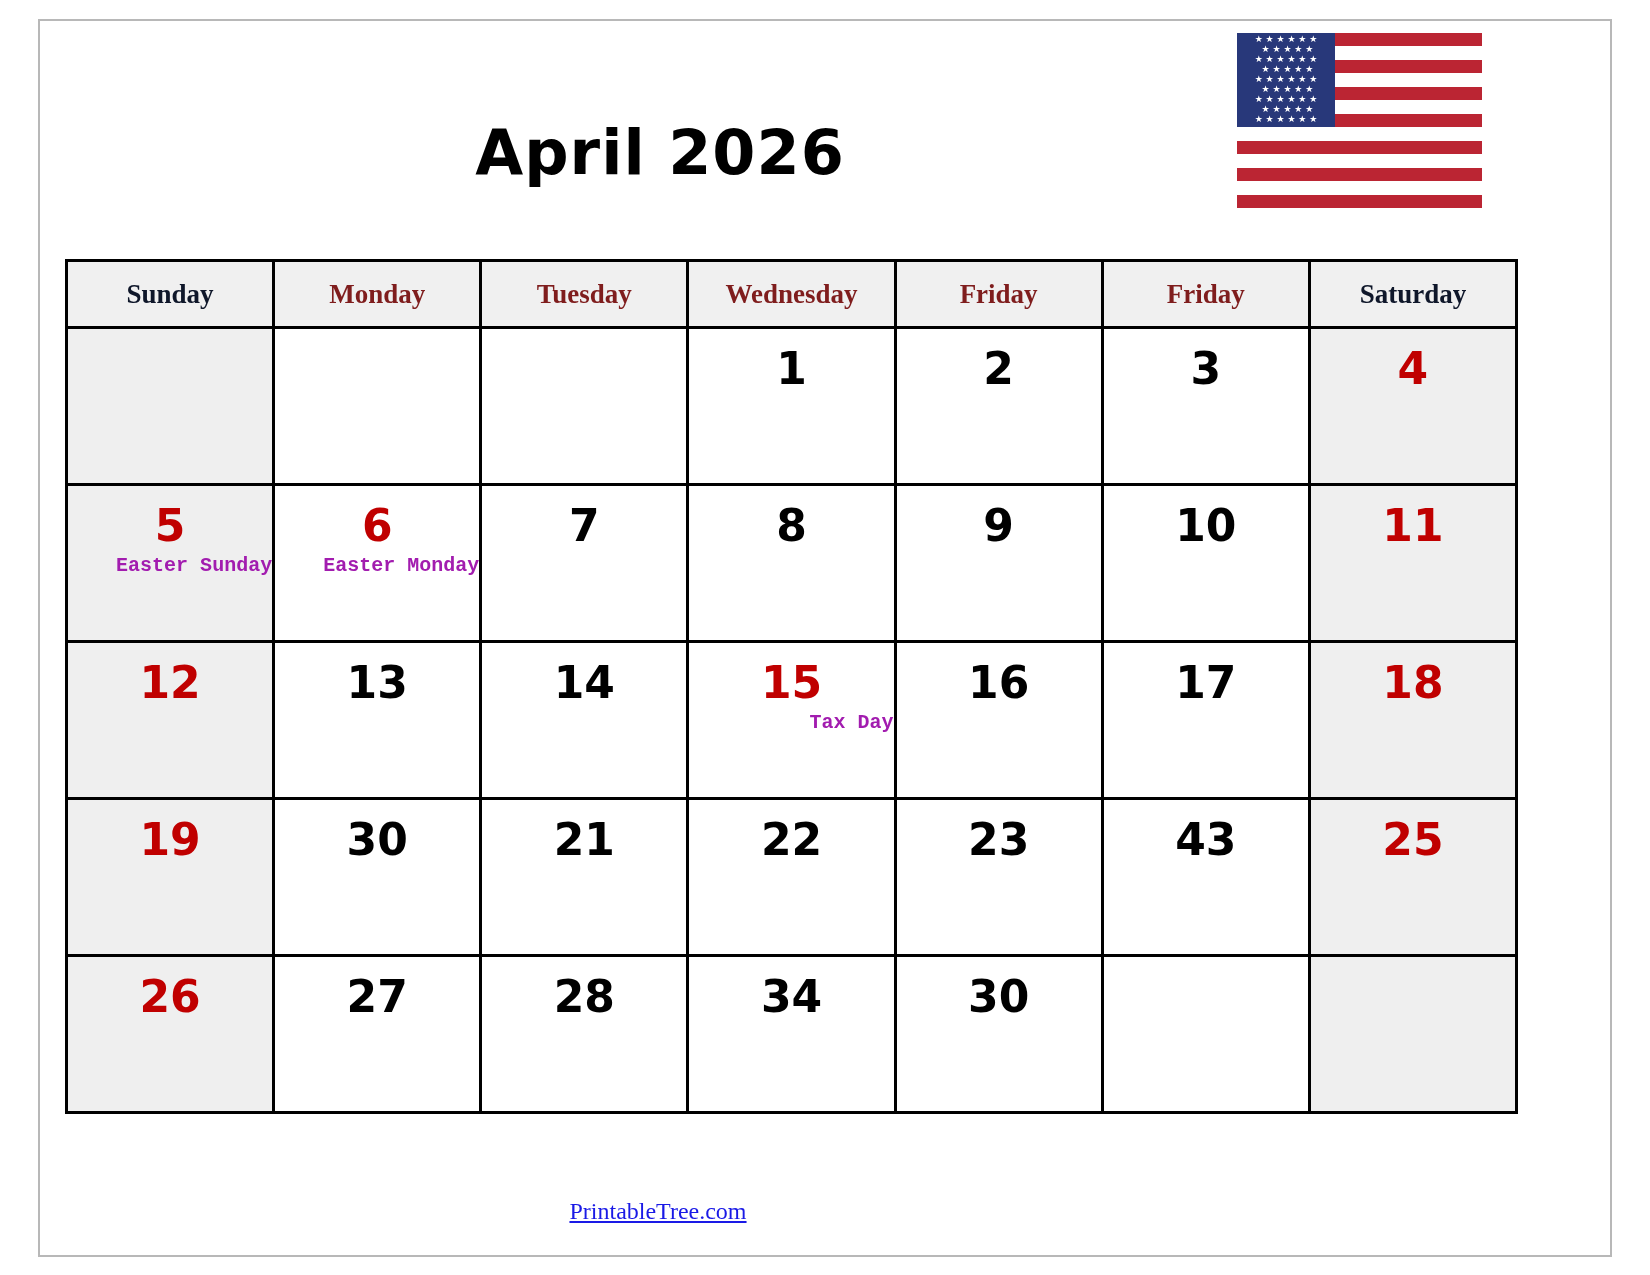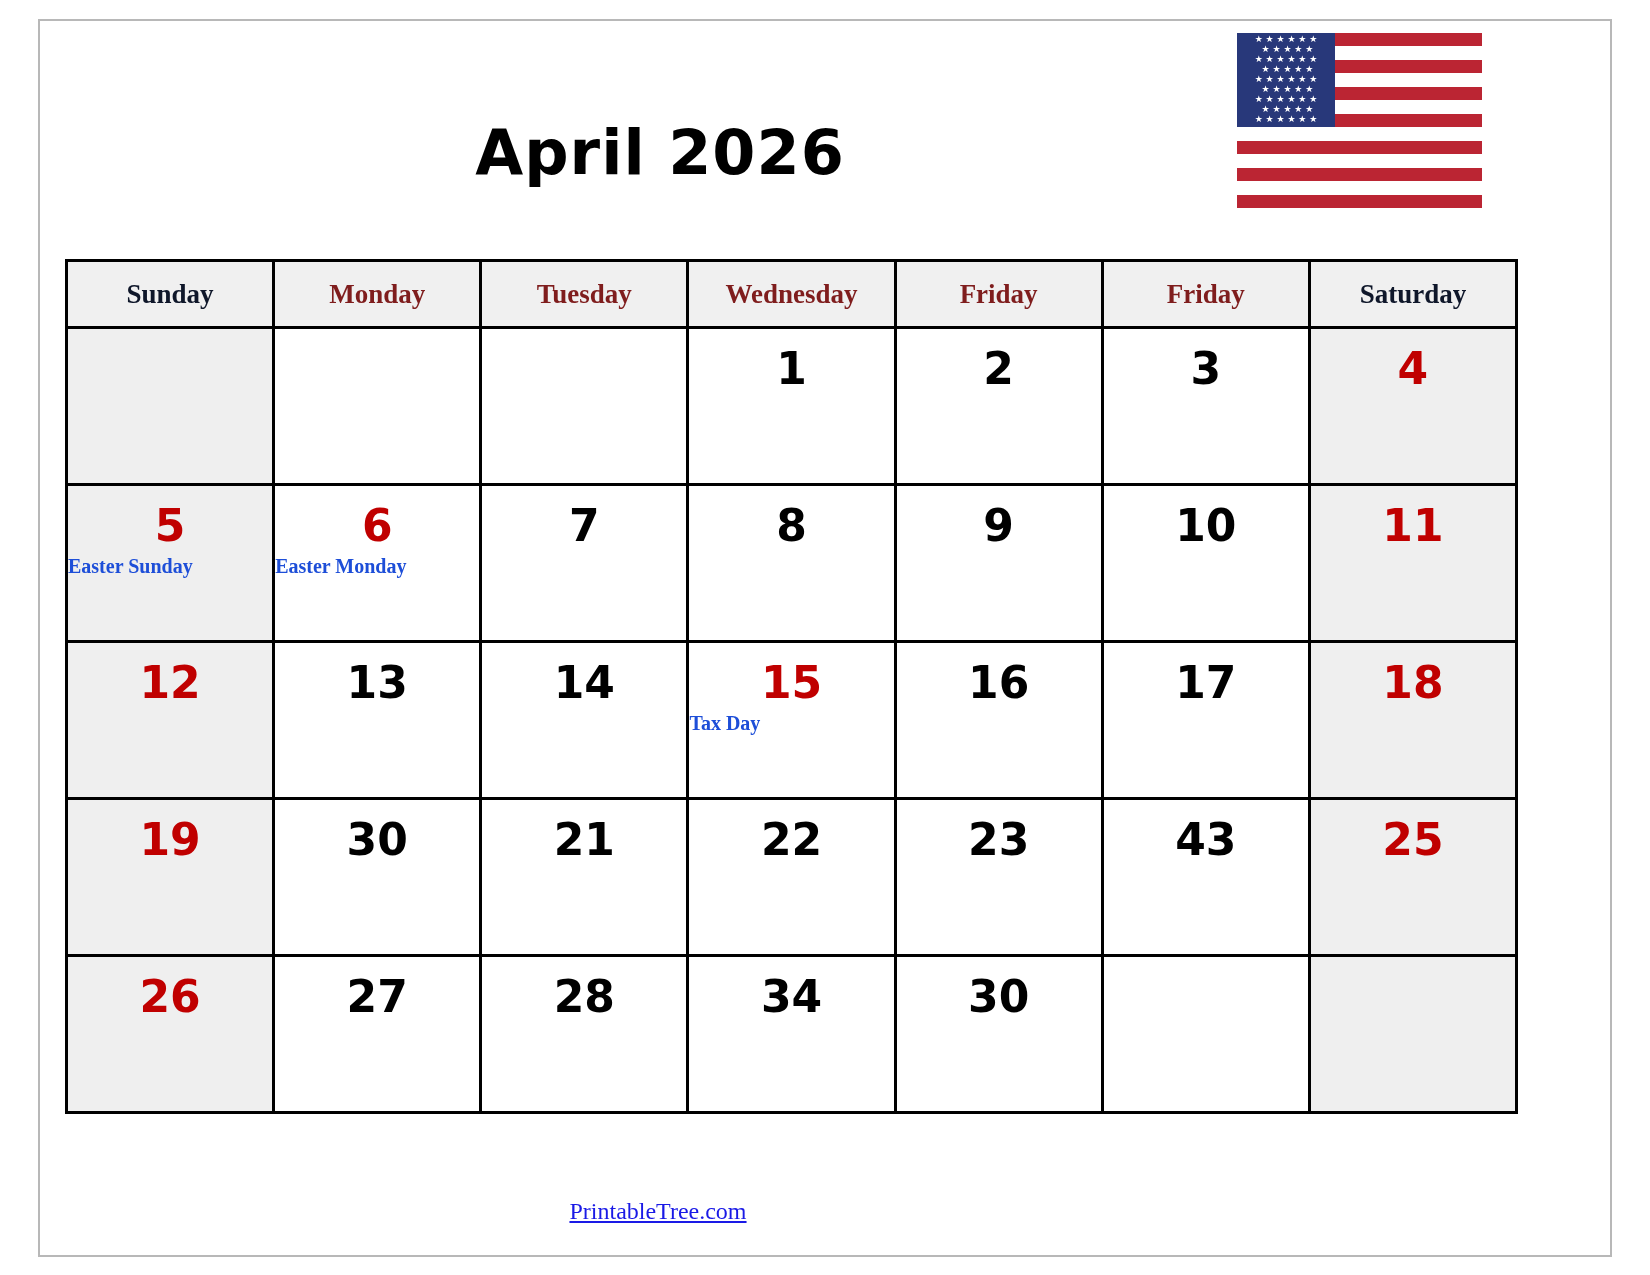--- a/index.html
+++ b/index.html
@@ -126,27 +126,27 @@
     padding-top: 16px;
     font-size: 44px;
     line-height: 48px;
     font-weight: bold;
     color: #000000;
     font-family: "DejaVu Sans", sans-serif;
   }
   .daynum.red { color: #c00000; }
   .event {
     display: block;
-    text-align: left;
+    text-align: right;
     margin-top: 4px;
     font-size: 20px;
     line-height: 24px;
     font-weight: bold;
-    color: #1d4ed8;
-    font-family: Liberation Serif, serif;
+    color: #a21caf;
+    font-family: Liberation Mono, monospace;
   }
   .empty .daynum { color: transparent; }
 
   
   .footer {
     position: absolute;
     left: 0;
     top: 1198px;
     width: 1316px;
     text-align: center;

